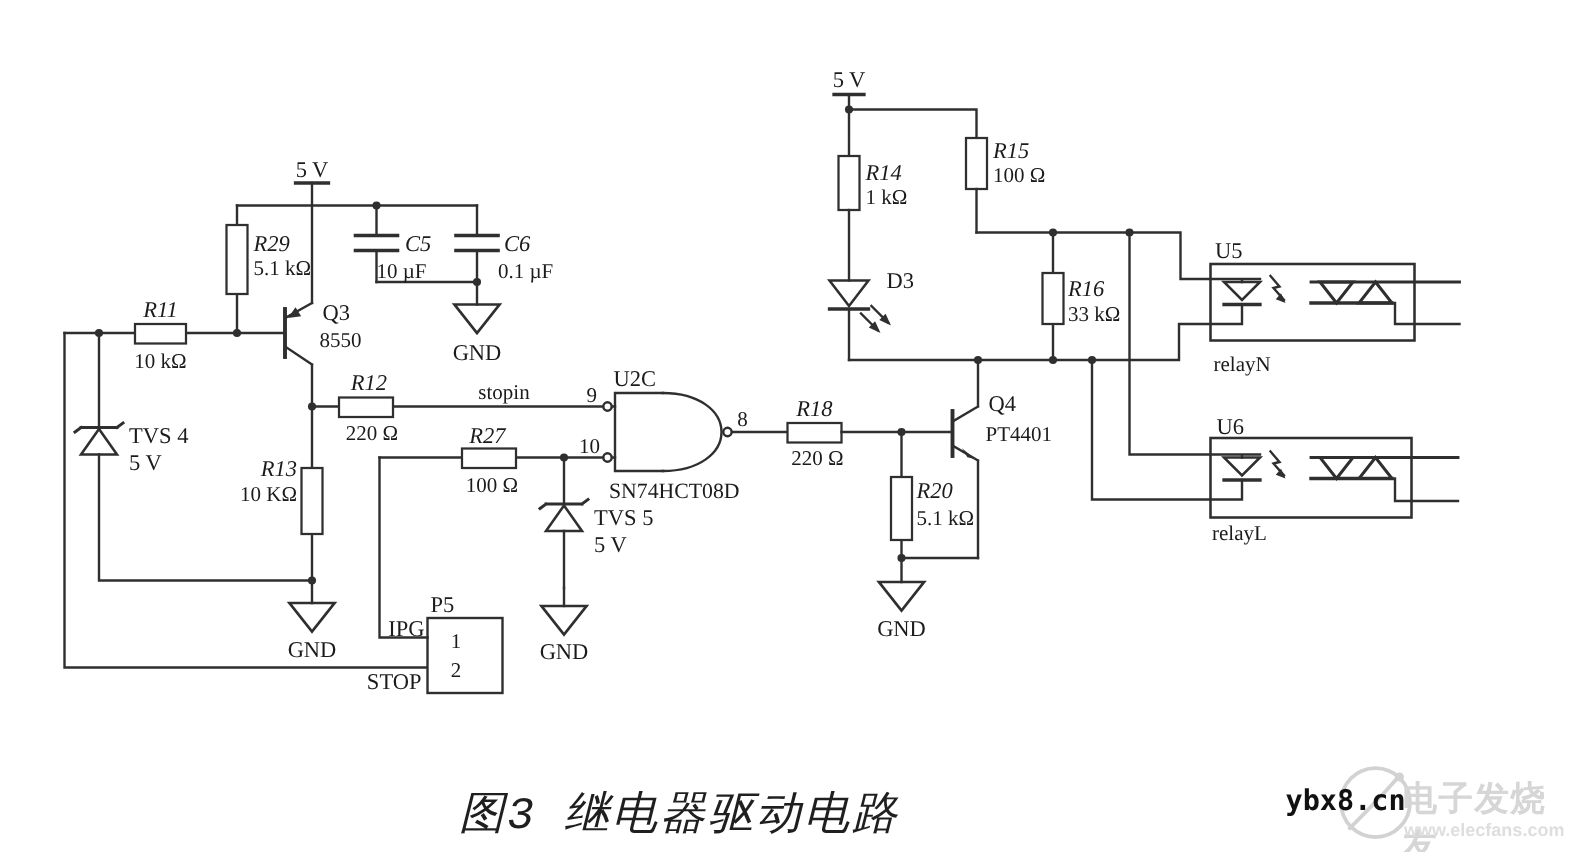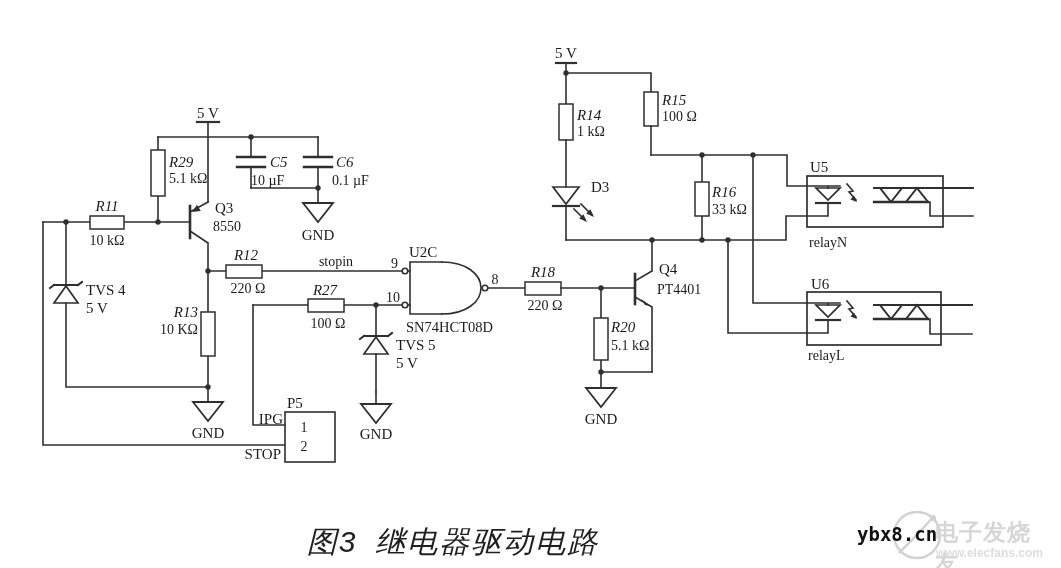--- a/index.html
+++ b/index.html
@@ -2,21 +2,21 @@
 <html><head>
 <meta charset="utf-8">
 <style>
   html,body{margin:0;padding:0;background:#fff;}
   .canvas{position:relative;width:1061px;height:568px;background:#ffffff;overflow:hidden;
           font-family:"Liberation Serif", serif;}
   svg{position:absolute;left:0;top:0;}
   svg text{fill:#1b1b1b;font-family:"Liberation Serif", serif;}
   .it{font-style:italic;}
   .caption{position:absolute;left:0;top:522px;width:906px;text-align:center;
-           font-family:Liberation Sans, sans-serif;font-style:italic;font-size:30px;
+           font-family:Liberation Mono, monospace;font-style:italic;font-size:30px;
            color:#1f1f1f;letter-spacing:2px;}
   .caption .figno{margin-right:18px;}
   .wm{position:absolute;right:8px;top:505px;width:200px;height:60px;text-decoration:underline;}
   .wm-site{position:absolute;left:4px;top:18px;font-family:"DejaVu Sans Mono", monospace;
            font-weight:bold;font-size:19px;color:#111;}
   .wm-brand{position:absolute;left:82px;top:12px;font-size:23px;font-weight:bold;color:#d6d6d6;
             font-family:"Liberation Sans", sans-serif;letter-spacing:1px;}
   .wm-url{position:absolute;left:83px;top:41px;font-size:12px;font-weight:bold;color:#dedede;
           font-family:"Liberation Sans", sans-serif;}
 </style>

